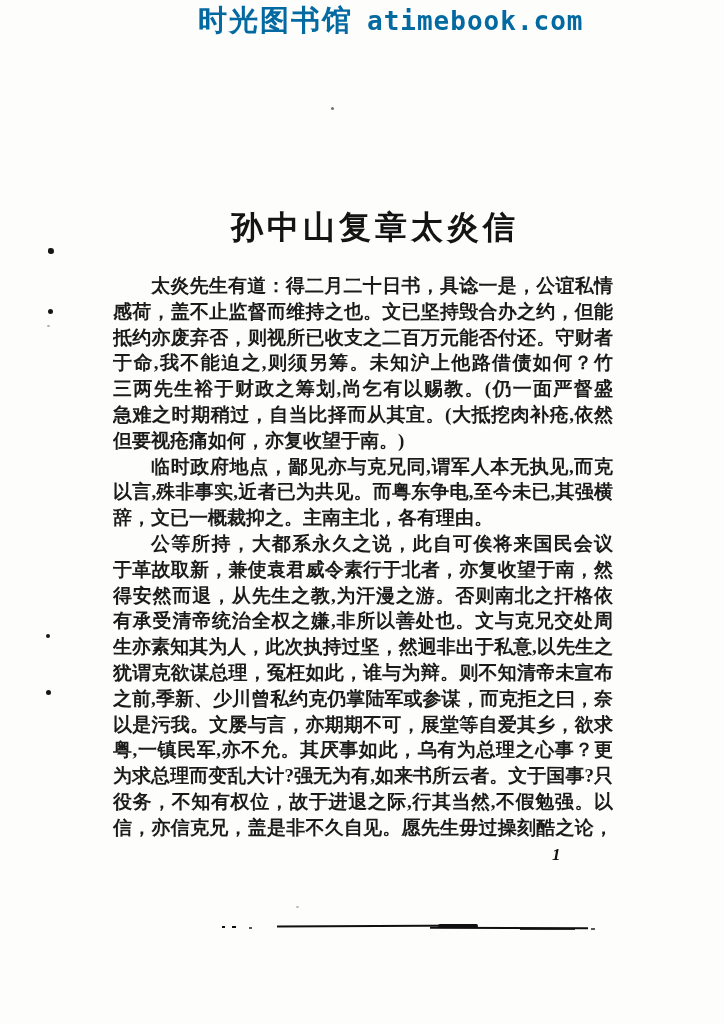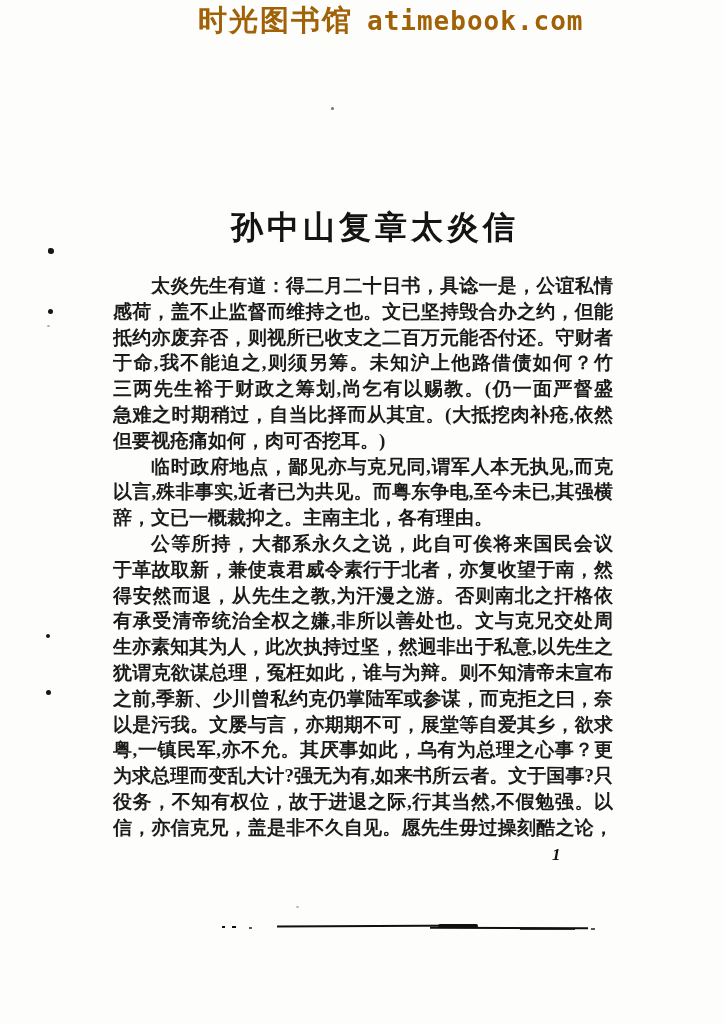--- a/index.html
+++ b/index.html
@@ -95,21 +95,21 @@
   .artifact-line .e{left:222px;top:926px;width:3px;height:2px;}
   .artifact-line .f{left:232px;top:926px;width:4px;height:2px;}
   .artifact-line .g{left:249px;top:927px;width:3px;height:2px;opacity:.7;}
   .artifact-line .h{left:591px;top:928px;width:4px;height:2px;opacity:.7;}
 </style>
 </head>
 <body>
 
 <div class="page">
 
-  <div class="watermark" style="color: #a16207; text-align: center;">
+  <div class="watermark" style="color: #0369a1; text-align: center;">
     <span class="cn">时光图书馆</span>
     <span class="en">atimebook.com</span>
   </div>
 
   <div class="speck s6"></div>
 
   <div class="title">孙中山复章太炎信</div>
 
   <div class="speck s1"></div>
   <div class="speck s2"></div>
@@ -118,21 +118,21 @@
   <div class="speck s5"></div>
 
   <div class="body-text">
       <div class="para short-last">
         <div class="line first">太炎先生有道：得二月二十日书，具谂一是，公谊私情两深</div>
         <div class="line">感荷，盖不止监督而维持之也。文已坚持毁合办之约，但能并虚</div>
         <div class="line">抵约亦废弃否，则视所已收支之二百万元能否付还。守财者财甚</div>
         <div class="line">于命,我不能迫之,则须另筹。未知沪上他路借债如何？竹君、秉</div>
         <div class="line">三两先生裕于财政之筹划,尚乞有以赐教。(仍一面严督盛氏。)今</div>
         <div class="line">急难之时期稍过，自当比择而从其宜。(大抵挖肉补疮,依然不免，</div>
-        <div class="line">但要视疮痛如何，肉可否挖耳。)</div>
+        <div class="line">但要视疮痛如何，亦复收望于南。)</div>
       </div>
       <div class="para short-last">
         <div class="line first">临时政府地点，鄙见亦与克兄同,谓军人本无执见,而克诬人</div>
         <div class="line">以言,殊非事实,近者已为共见。而粤东争电,至今未已,其强横之</div>
         <div class="line">辞，文已一概裁抑之。主南主北，各有理由。</div>
       </div>
       <div class="para">
         <div class="line first">公等所持，大都系永久之说，此自可俟将来国民会议之。至</div>
         <div class="line">于革故取新，兼使袁君威令素行于北者，亦复收望于南，然后文</div>
         <div class="line">得安然而退，从先生之教,为汗漫之游。否则南北之扞格依然，又</div>

